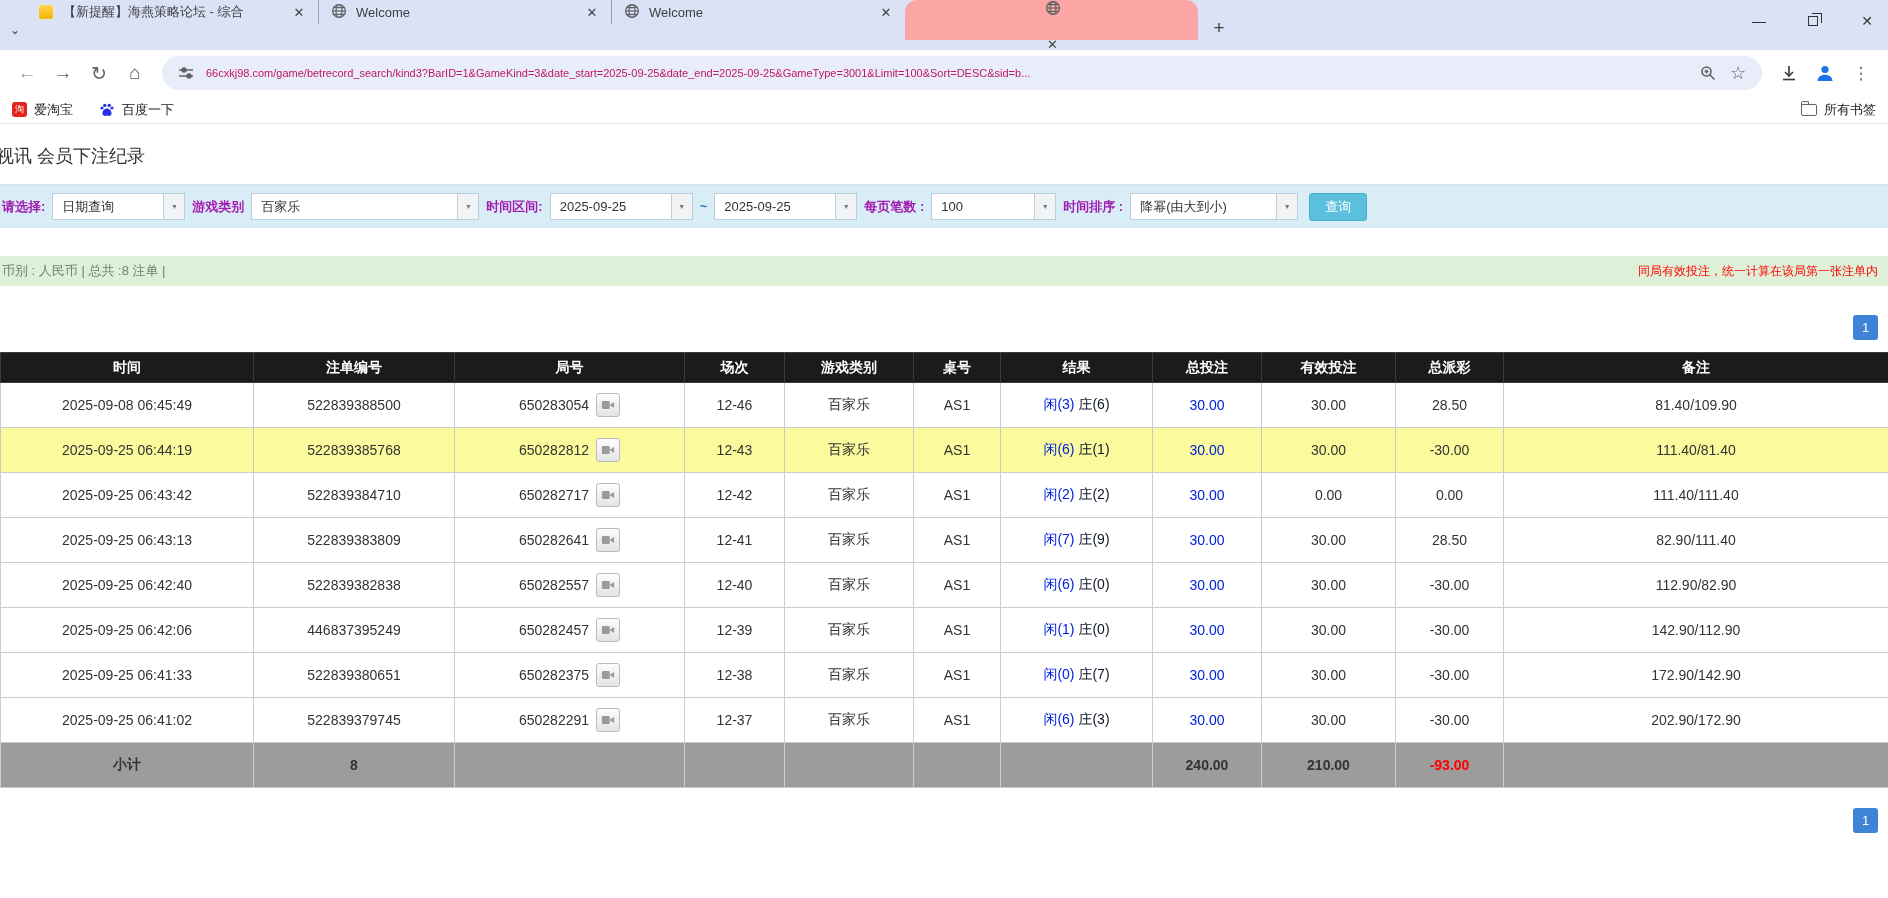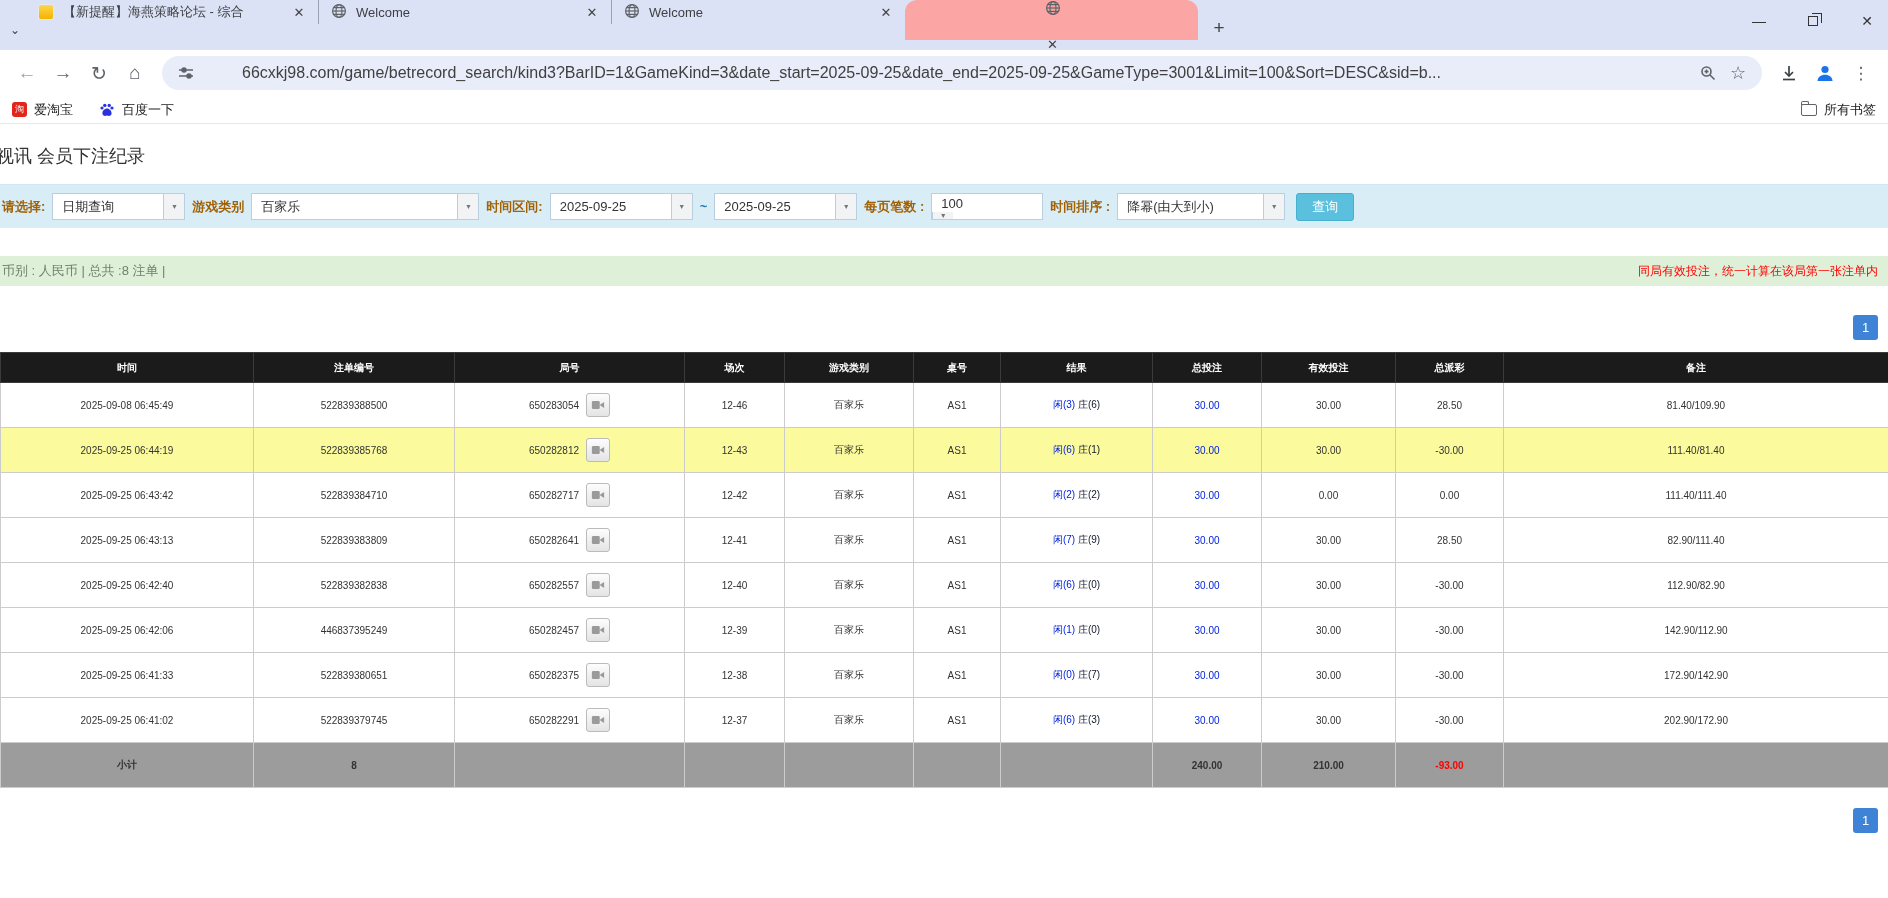--- a/index.html
+++ b/index.html
@@ -25,62 +25,62 @@
   .restore-glyph { width:10px; height:10px; border:1.4px solid #333; position:relative; }
   .restore-glyph::before { content:''; position:absolute; top:-4px; left:3px; width:9px; height:9px;
       border-top:1.4px solid #333; border-right:1.4px solid #333; }
 
   .toolbar { height:46px; background:#fff; display:flex; align-items:center; padding:0 10px; gap:2px; }
   .navbtn { width:34px; height:34px; display:flex; align-items:center; justify-content:center;
       font-size:19px; color:#5f6368; border-radius:50%; }
   .navbtn.disabled { color:#9aa0a6; }
   .omnibox { flex:1; height:34px; background:#e9edfa; border-radius:17px; margin:0 8px;
       display:flex; align-items:center; padding:0 14px; gap:10px; min-width:0; }
-  .url-text { flex:1; font-size:16px; color:#404040; white-space:nowrap; overflow:hidden;margin-left:36px; }
+  .url-text { flex:1; font-size:11px; color:#be185d; white-space:nowrap; overflow:hidden; }
   .omni-icon { width:20px; height:20px; display:flex; align-items:center; justify-content:center; color:#5f6368; flex:0 0 auto; }
   .star { font-size:18px; color:#5f6368; }
   .kebab { font-size:17px; color:#5f6368; letter-spacing:0; }
 
   .bookmarks { height:28px; background:#fff; display:flex; align-items:center; gap:26px;
       padding:0 12px; font-size:13px; color:#202124; border-bottom:1px solid #e6e8ee; }
   .bm { display:flex; align-items:center; gap:7px; }
   .bm-fav1 { width:15px; height:15px; border-radius:3px; background:#e1251b; display:flex; align-items:center; justify-content:center;
       color:#fff; font-size:9px; }
   .bm-right { margin-left:auto; display:flex; align-items:center; gap:7px; }
   .folder-icon { width:16px; height:12px; background:#fff; border:1.3px solid #5f6368; border-radius:2px; position:relative; }
   .folder-icon::before { content:''; position:absolute; top:-4px; left:-1px; width:6px; height:3px;
       border:1.3px solid #5f6368; border-bottom:none; border-radius:2px 2px 0 0; }
 
   
   .page { background:#fff; }
   .page-title { font-size:18px; font-weight:normal; color:#333; margin:20px 0 16px -4px; }
 
   .filter-bar { background:#d9edf7; border-top:1px solid #cfe7f3; height:44px;
       display:flex; align-items:center; gap:7px; padding:0 6px 0 2px; font-size:13px; }
-  .flabel { color:#a16207; font-weight:bold; white-space:nowrap; }
+  .flabel { color:#a21caf; font-weight:bold; white-space:nowrap; }
   .sel { background:#fff; border:1px solid #b9cfe0; height:27px; display:flex; align-items:stretch; }
   .sel-val { display:flex; align-items:center; padding:0 9px; color:#333; flex:1; white-space:nowrap; }
   .sel-arrow { width:21px; border-left:1px solid #b9cfe0; background:#f2f3f4; display:flex;
       align-items:center; justify-content:center; font-size:7px; color:#777; }
   .w-query { width:133px; } .w-game { width:228px; } .w-date { width:143px; }
-  .w-pp { width:112px;flex-direction:column; } .w-sort { width:168px; }
+  .w-pp { width:125px; } .w-sort { width:168px; }
   .tilde { color:#2678b5; font-weight:bold; }
   .btn-search { background:#5bc0de; border:1px solid #46b0cf; color:#fff; border-radius:3px;
       height:28px; padding:0 15px; font-size:13px; display:flex; align-items:center; margin-left:4px; }
 
   .info-bar { background:#dff0d8; height:30px; margin-top:28px; display:flex; align-items:center;
       padding:0 10px 0 2px; font-size:13px; color:#70806e; }
   .info-right { margin-left:auto; color:#ff0000; font-size:12px; }
 
   .pager-row { display:flex; justify-content:flex-end; padding-right:10px; margin-top:29px; }
   .pager-row.bottom { margin-top:20px; }
   .pager { min-width:25px; height:25px; background:#3e83d6; color:#fff; border-radius:3px;
       display:flex; align-items:center; justify-content:center; font-size:13px; }
 
-  table.bets { width:1888px; border-collapse:collapse; table-layout:fixed; margin-top:12px; font-size:10px; }
+  table.bets { width:1888px; border-collapse:collapse; table-layout:fixed; margin-top:12px; font-size:14px; }
   table.bets th { background:#1b1b1b; color:#fff; height:30px; font-weight:bold; border:1px solid #3b3b3b; }
   table.bets td { height:45px; text-align:center; border:1px solid #ccc; color:#333; background:#fff; }
   tr.hl td { background:#fbfb9d; }
   .c-blue { color:#0022dd; }
   .c-red { color:#0f172a; }
   .neg { color:#ff0000; }
   tfoot td { background:#9c9c9c !important; color:#fff; font-weight:bold; height:31px; border:1px solid #b3b3b3; }
   tfoot td.neg { color:#ff0000; }
   .vid-btn { display:inline-flex; align-items:center; justify-content:center; width:24px; height:24px;
       border:1px solid #bbb; border-radius:3px; background:linear-gradient(#fdfdfd,#e4e4e4);

